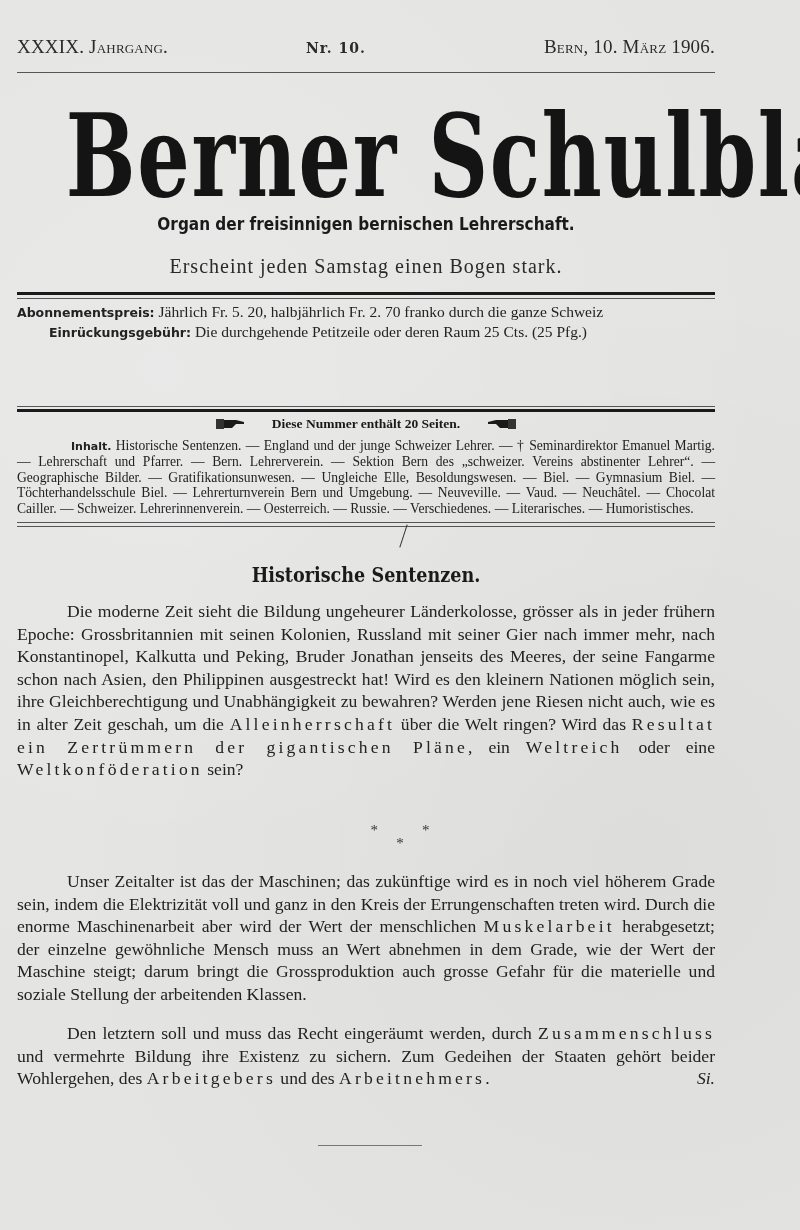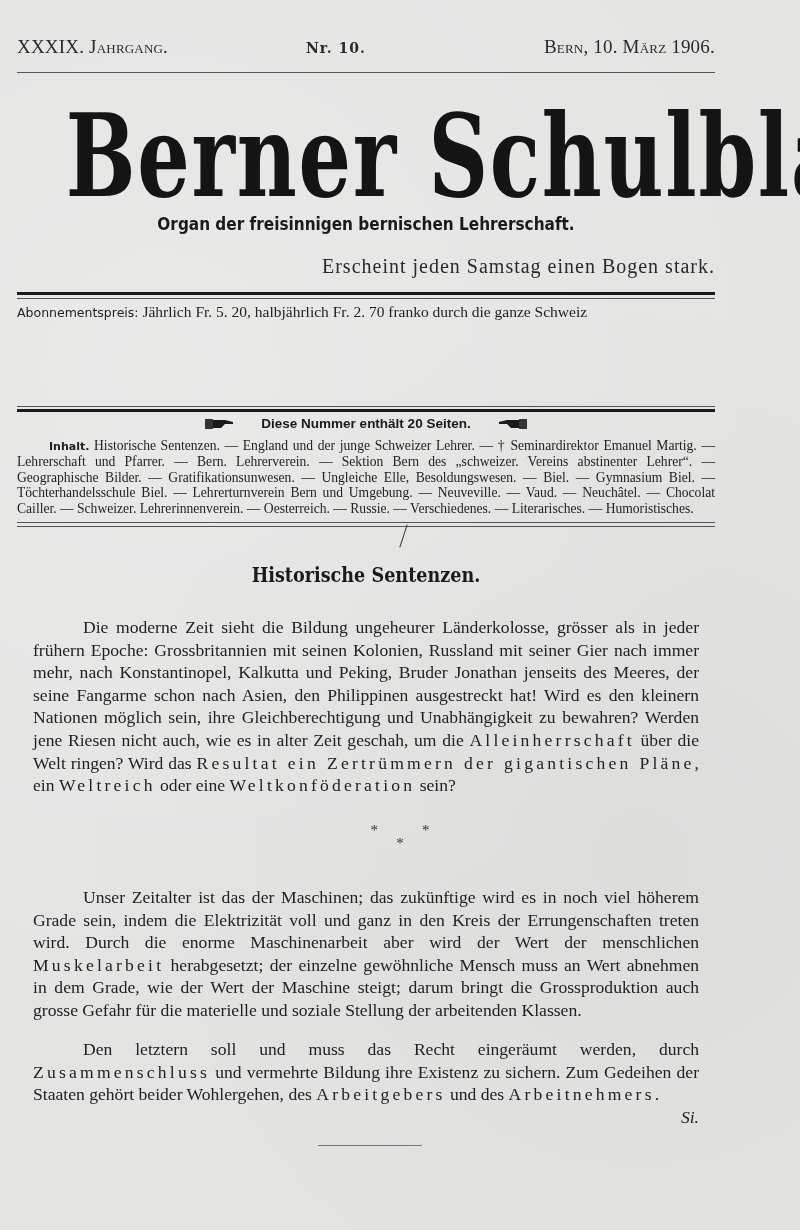--- a/index.html
+++ b/index.html
@@ -82,49 +82,49 @@
       top: 214px;
       text-align: center;
       font-family: "DejaVu Sans", sans-serif;
       font-weight: bold;
       font-size: 17px;
       transform: scaleX(0.9);
       color: #1a1a1a;
     }
     .frequency {
       top: 255px;
-      text-align: right;
+      text-align: center;
       font-family: "Liberation Serif", serif;
       font-size: 20px;
       letter-spacing: 1px;
       color: #2a2a2a;
     }
     
     .subscription {
       top: 302px;
       font-family: "Liberation Serif", serif;
       font-size: 15.5px;
       line-height: 19px;
       color: #222;
       text-align: justify;
     }
     .subscription .row { white-space: nowrap; }
     .subscription .indent { padding-left: 32px; }
     .subscription .lbl {
       font-family: "DejaVu Sans", sans-serif;
-      font-weight: normal;
+      font-weight: bold;
       font-size: 12.5px;
       letter-spacing: 0;
     }
     .subscription .ital { font-style: italic; }
     
     .notice {
       top: 416px;
       text-align: center;
-      font-family: Liberation Sans, sans-serif;
+      font-family: Liberation Serif, serif;
       font-weight: bold;
       font-size: 13.5px;
       color: #1a1a1a;
       display: flex;
       justify-content: center;
       align-items: center;
       gap: 26px;
     }
     .hand {
       display: inline-block;
@@ -138,20 +138,21 @@
       font-family: "Liberation Serif", serif;
       font-size: 13.6px;
       line-height: 15.4px;
       color: #222;
       text-align: justify;
     }
     .contents .lbl {
       font-family: "DejaVu Sans", sans-serif;
       font-weight: bold;
       font-size: 11px;
+      margin-left: 22px;
     }
     .contents p {
       margin: 0;
       text-indent: 32px;
       text-align: justify;
       text-align-last: left;
     }
     
     .article-title {
       top: 563px;
@@ -163,21 +164,21 @@
       transform: scaleX(0.88);
     }
     .body-text {
       font-family: "Liberation Serif", serif;
       font-size: 17.6px;
       line-height: 22.6px;
       color: #222;
       text-align: justify;
     }
     .body-text p {
-      margin: 16px;
+      margin: 0;
       text-indent: 50px;
       text-align: justify;
     }
     .spaced { letter-spacing: 3.2px; }
     .stars {
       position: absolute;
       left: 0; width: 800px;
       text-align: center;
       font-family: "Liberation Serif", serif;
       font-size: 15px;
@@ -219,20 +220,23 @@
   <div class="col masthead">Berner Schulblatt</div>
   <div class="col subtitle">Organ der freisinnigen bernischen Lehrerschaft.</div>
   <div class="col frequency">Erscheint jeden Samstag einen Bogen stark.</div>
 
   <div class="rule-thick" style="top:292px;"></div>
   <div class="rule-thin" style="top:298px;"></div>
 
   <div class="col subscription">
     <div class="row">
       <span class="lbl">Abonnementspreis:</span><span> Jährlich Fr. 5. 20, halbjährlich Fr. 2. 70 franko durch die ganze Schweiz</span>
+    </div>
+    <div class="row indent">
+      <span class="lbl">Einrückungsgebühr:</span><span> Die durchgehende Petitzeile oder deren Raum 25 Cts. (25 Pfg.)</span>
     </div>
   </div>
 
   <div class="rule-thin" style="top:406px;"></div>
   <div class="rule-thick" style="top:409px;"></div>
 
   <div class="col notice">
     <span class="hand">
       <svg width="30" height="12" viewBox="0 0 30 12">
         <rect x="0" y="1" width="8" height="10" fill="#333"></rect>

